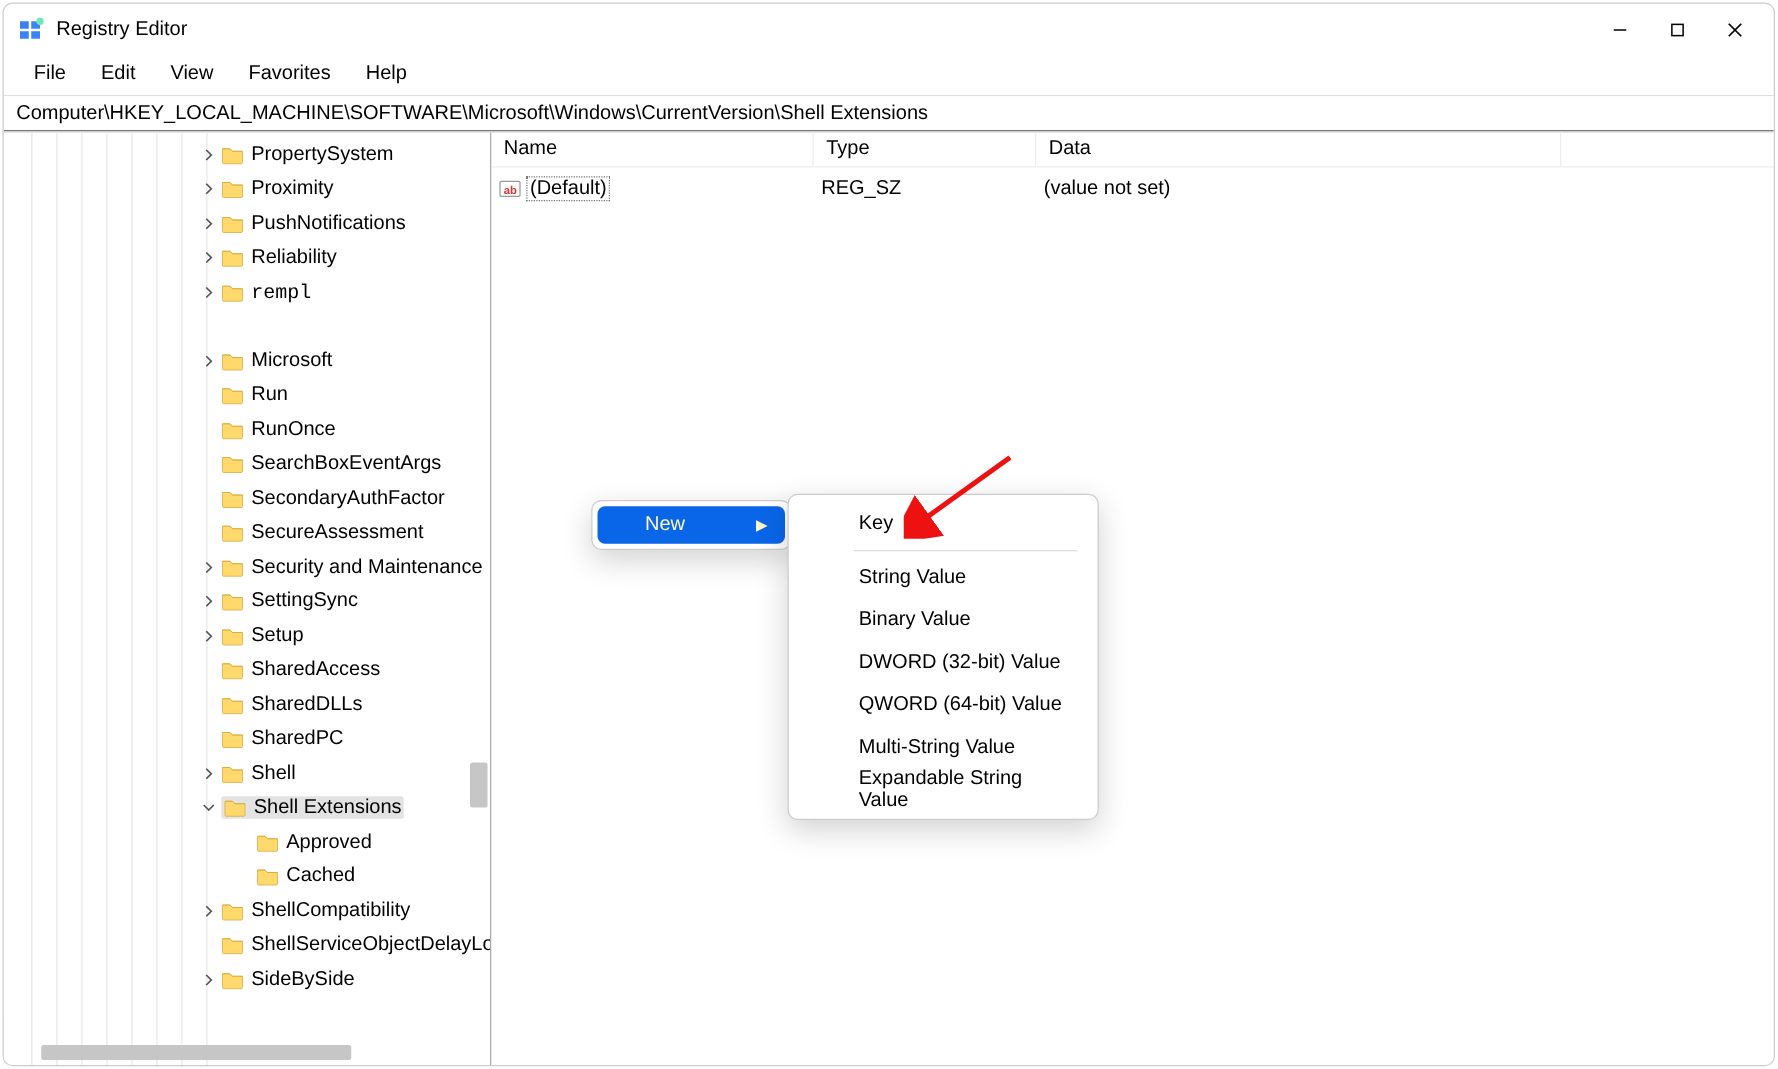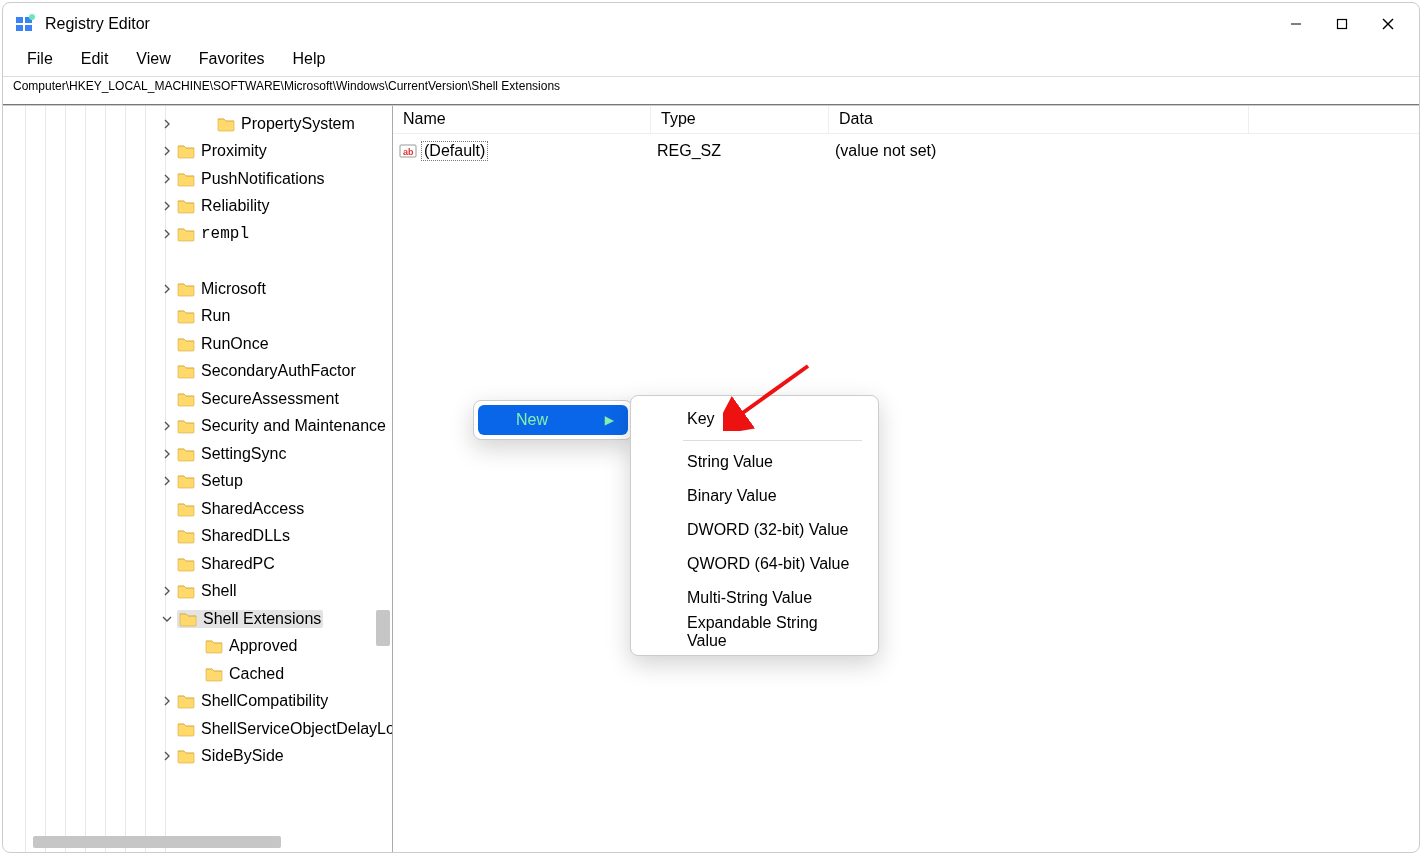--- a/index.html
+++ b/index.html
@@ -6,21 +6,21 @@
   html, body { width: 1422px; height: 855px; font-family: "Segoe UI", Arial, sans-serif; font-size: 15px; background: #fff; overflow: hidden; }
   .window { width: 1418px; height: 851px; margin: 2px; border: 1px solid #ccc; border-radius: 8px; display: flex; flex-direction: column; background: #fff; overflow: hidden; position: relative; }
   .titlebar { display: flex; align-items: center; height: 42px; padding: 0 8px; }
   .titlebar .app-icon { width: 20px; height: 20px; margin: 0 10px 0 4px; }
   .titlebar .title { font-size: 16px; flex: 0 0 auto; }
   .titlebar .spacer { flex: 1; }
   .winbtn { width: 46px; height: 42px; display: flex; align-items: center; justify-content: center; }
   .winbtn svg { width: 12px; height: 12px; }
   .menubar { display: flex; gap: 0; padding: 2px 10px 6px 10px; height: 32px; align-items: center; border-bottom: 1px solid #ddd; }
   .menubar .menuitem { padding: 2px 14px; font-size: 16px; }
-  .addressbar { height: 28px; padding: 2px 10px; font-size: 12px; border-bottom: 1px solid #777; background: #fff; display: flex; }
+  .addressbar { height: 28px; padding: 2px 10px; font-size: 16px; border-bottom: 1px solid #777; background: #fff; display: flex; align-items: center; }
   .content { flex: 1; display: flex; min-height: 0; border-top: 1px solid #ccc; }
   .treepane { width: 390px; border-right: 1px solid #aaa; position: relative; overflow: hidden; }
   .tree-scroll { position: absolute; inset: 0; overflow: hidden; }
   .tree-inner { position: relative; height: 900px; width: 600px; }
   .tree-lines { position: absolute; left: 0; top: 0; bottom: 0; width: 160px; }
   .tree-lines span { position: absolute; top: 0; bottom: 0; width: 1px; background: #e8e8e8; }
   .tree { list-style: none; position: absolute; top: 4px; left: 0; right: 0; }
   .node { display: flex; align-items: center; height: 27.5px; white-space: nowrap; }
   .chev { width: 12px; height: 12px; margin-right: 4px; flex-shrink: 0; display: inline-flex; align-items: center; justify-content: center; color: #555; }
   .chev.blank { visibility: hidden; }
@@ -44,21 +44,21 @@
   .cell.type { width: 178px; }
   .cell.data { width: 420px; }
   .valicon { width: 18px; height: 18px; margin-right: 4px; }
   .valtext { border: 1px dotted #777; padding: 0 2px; }
   .hscroll { position: absolute; bottom: 4px; left: 16px; width: 350px; height: 12px; }
   .hscroll .thumb { position: absolute; left: 14px; top: 0; width: 248px; height: 12px; background: #c6c6c6; border-radius: 2px; }
   .vscroll-tree { position: absolute; right: 2px; top: 504px; width: 14px; height: 36px; background: #c6c6c6; border-radius: 2px; }
   .ctx-menu { position: absolute; border: 1px solid #ccc; border-radius: 8px; box-shadow: 0 8px 24px rgba(0,0,0,0.18); background: #fff; overflow: hidden; }
   .ctx-root { left: 470px; top: 397px; width: 160px; padding: 4px; }
   .ctx-item { display: flex; align-items: center; justify-content: space-between; height: 30px; padding: 0 14px 0 38px; font-size: 16px; border-radius: 6px; }
-  .ctx-item.hl { background: #0a66e8; color: #86efac; }
+  .ctx-item.hl { background: #0a66e8; color: #fef9c3; }
   .ctx-item .subarrow { font-size: 12px; }
   .ctx-sub { left: 627px; top: 392px; width: 249px; padding: 6px 4px; }
   .ctx-sub .ctx-item { padding-left: 52px; height: 34px; }
   .ctx-sep { height: 1px; background: #ddd; margin: 4px 12px 4px 48px; }
   .arrow { position: absolute; left: 720px; top: 358px; width: 90px; height: 70px; pointer-events: none; }
 </style>
 </head>
 <body>
 
 <div class="window">
@@ -113,21 +113,21 @@
               <span style="left: 22px;"></span>
               <span style="left: 42px;"></span>
               <span style="left: 62px;"></span>
               <span style="left: 82px;"></span>
               <span style="left: 102px;"></span>
               <span style="left: 122px;"></span>
               <span style="left: 142px;"></span>
               <span style="left: 162px;"></span>
             </div>
           <ul class="tree" id="tree">
-              <li class="node" style="padding-left: 158px; gap: 40px;">
+              <li class="node" style="padding-left: 158px;">
                 <span class="chev chev-right">
                   <svg viewBox="0 0 10 10">
                     <path d="M3 1 L7 5 L3 9" fill="none" stroke="#555" stroke-width="1.4"></path>
                   </svg>
                 </span>
                 <span class="label-wrap">
                   <span class="folder"><svg viewBox="0 0 18 16">
                       <path d="M1 3 h6 l2 2 h8 v9 a1 1 0 0 1 -1 1 h-14 a1 1 0 0 1 -1 -1 z" fill="#ffd96b" stroke="#d6a93a" stroke-width="0.6"></path>
                       <path d="M1 3 h6 l2 2 h8" fill="none" stroke="#d6a93a" stroke-width="0.6"></path>
                     </svg></span>
@@ -237,20 +237,34 @@
                   <svg viewBox="0 0 10 10">
                     <path d="M3 1 L7 5 L3 9" fill="none" stroke="#555" stroke-width="1.4"></path>
                   </svg>
                 </span>
                 <span class="label-wrap">
                   <span class="folder"><svg viewBox="0 0 18 16">
                       <path d="M1 3 h6 l2 2 h8 v9 a1 1 0 0 1 -1 1 h-14 a1 1 0 0 1 -1 -1 z" fill="#ffd96b" stroke="#d6a93a" stroke-width="0.6"></path>
                       <path d="M1 3 h6 l2 2 h8" fill="none" stroke="#d6a93a" stroke-width="0.6"></path>
                     </svg></span>
                   <span class="label">RunOnce</span>
+                </span>
+              </li>
+              <li class="node" style="padding-left: 158px;">
+                <span class="chev blank">
+                  <svg viewBox="0 0 10 10">
+                    <path d="M3 1 L7 5 L3 9" fill="none" stroke="#555" stroke-width="1.4"></path>
+                  </svg>
+                </span>
+                <span class="label-wrap">
+                  <span class="folder"><svg viewBox="0 0 18 16">
+                      <path d="M1 3 h6 l2 2 h8 v9 a1 1 0 0 1 -1 1 h-14 a1 1 0 0 1 -1 -1 z" fill="#ffd96b" stroke="#d6a93a" stroke-width="0.6"></path>
+                      <path d="M1 3 h6 l2 2 h8" fill="none" stroke="#d6a93a" stroke-width="0.6"></path>
+                    </svg></span>
+                  <span class="label">SearchBoxEventArgs</span>
                 </span>
               </li>
               <li class="node" style="padding-left: 158px;">
                 <span class="chev blank">
                   <svg viewBox="0 0 10 10">
                     <path d="M3 1 L7 5 L3 9" fill="none" stroke="#555" stroke-width="1.4"></path>
                   </svg>
                 </span>
                 <span class="label-wrap">
                   <span class="folder"><svg viewBox="0 0 18 16">

